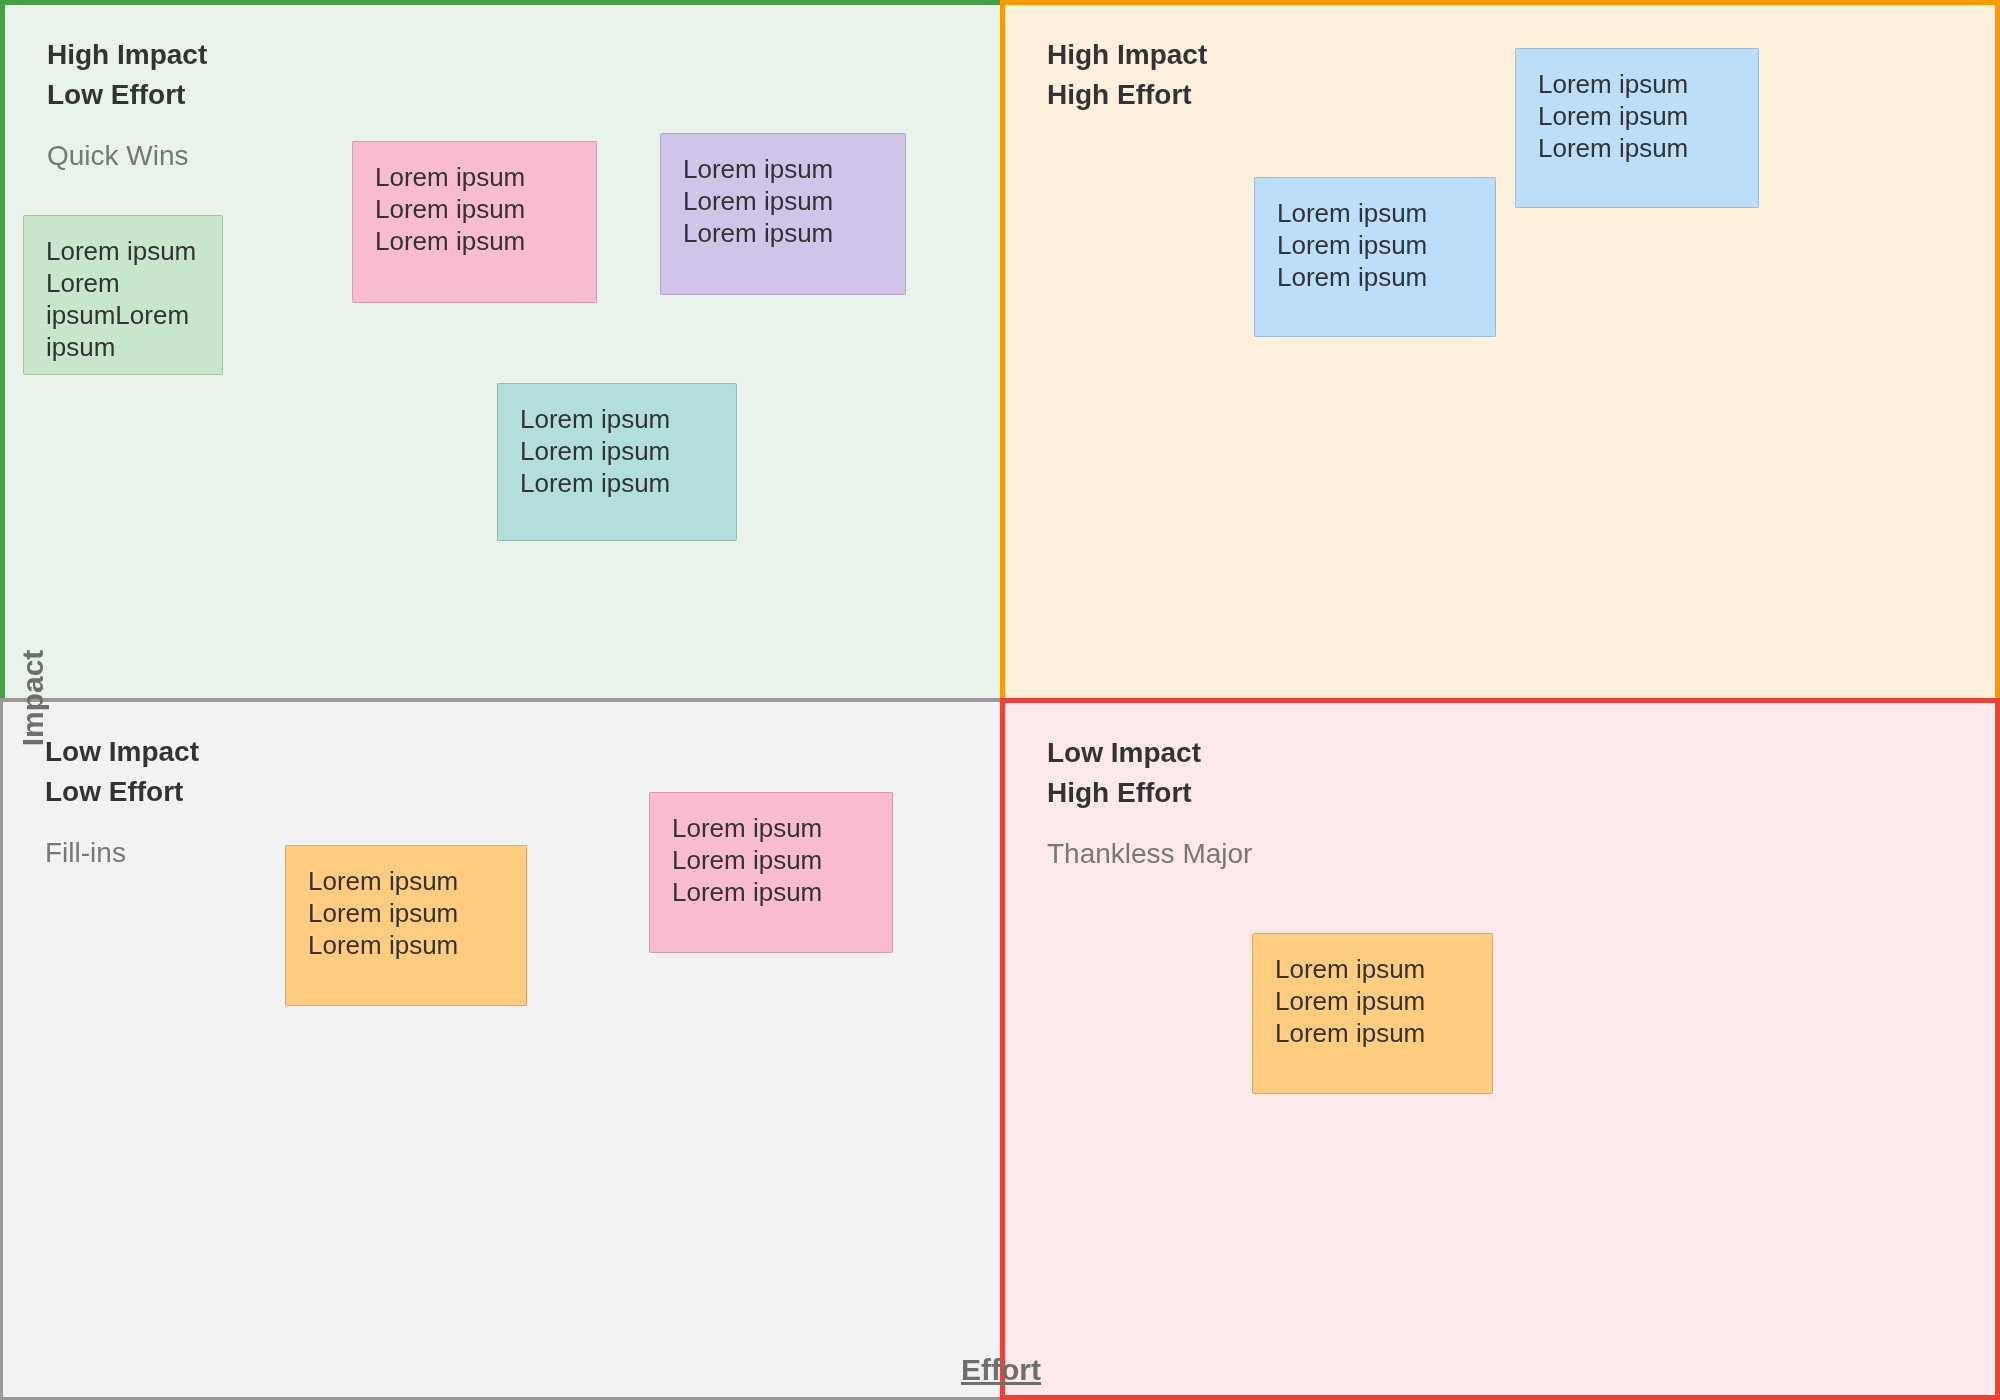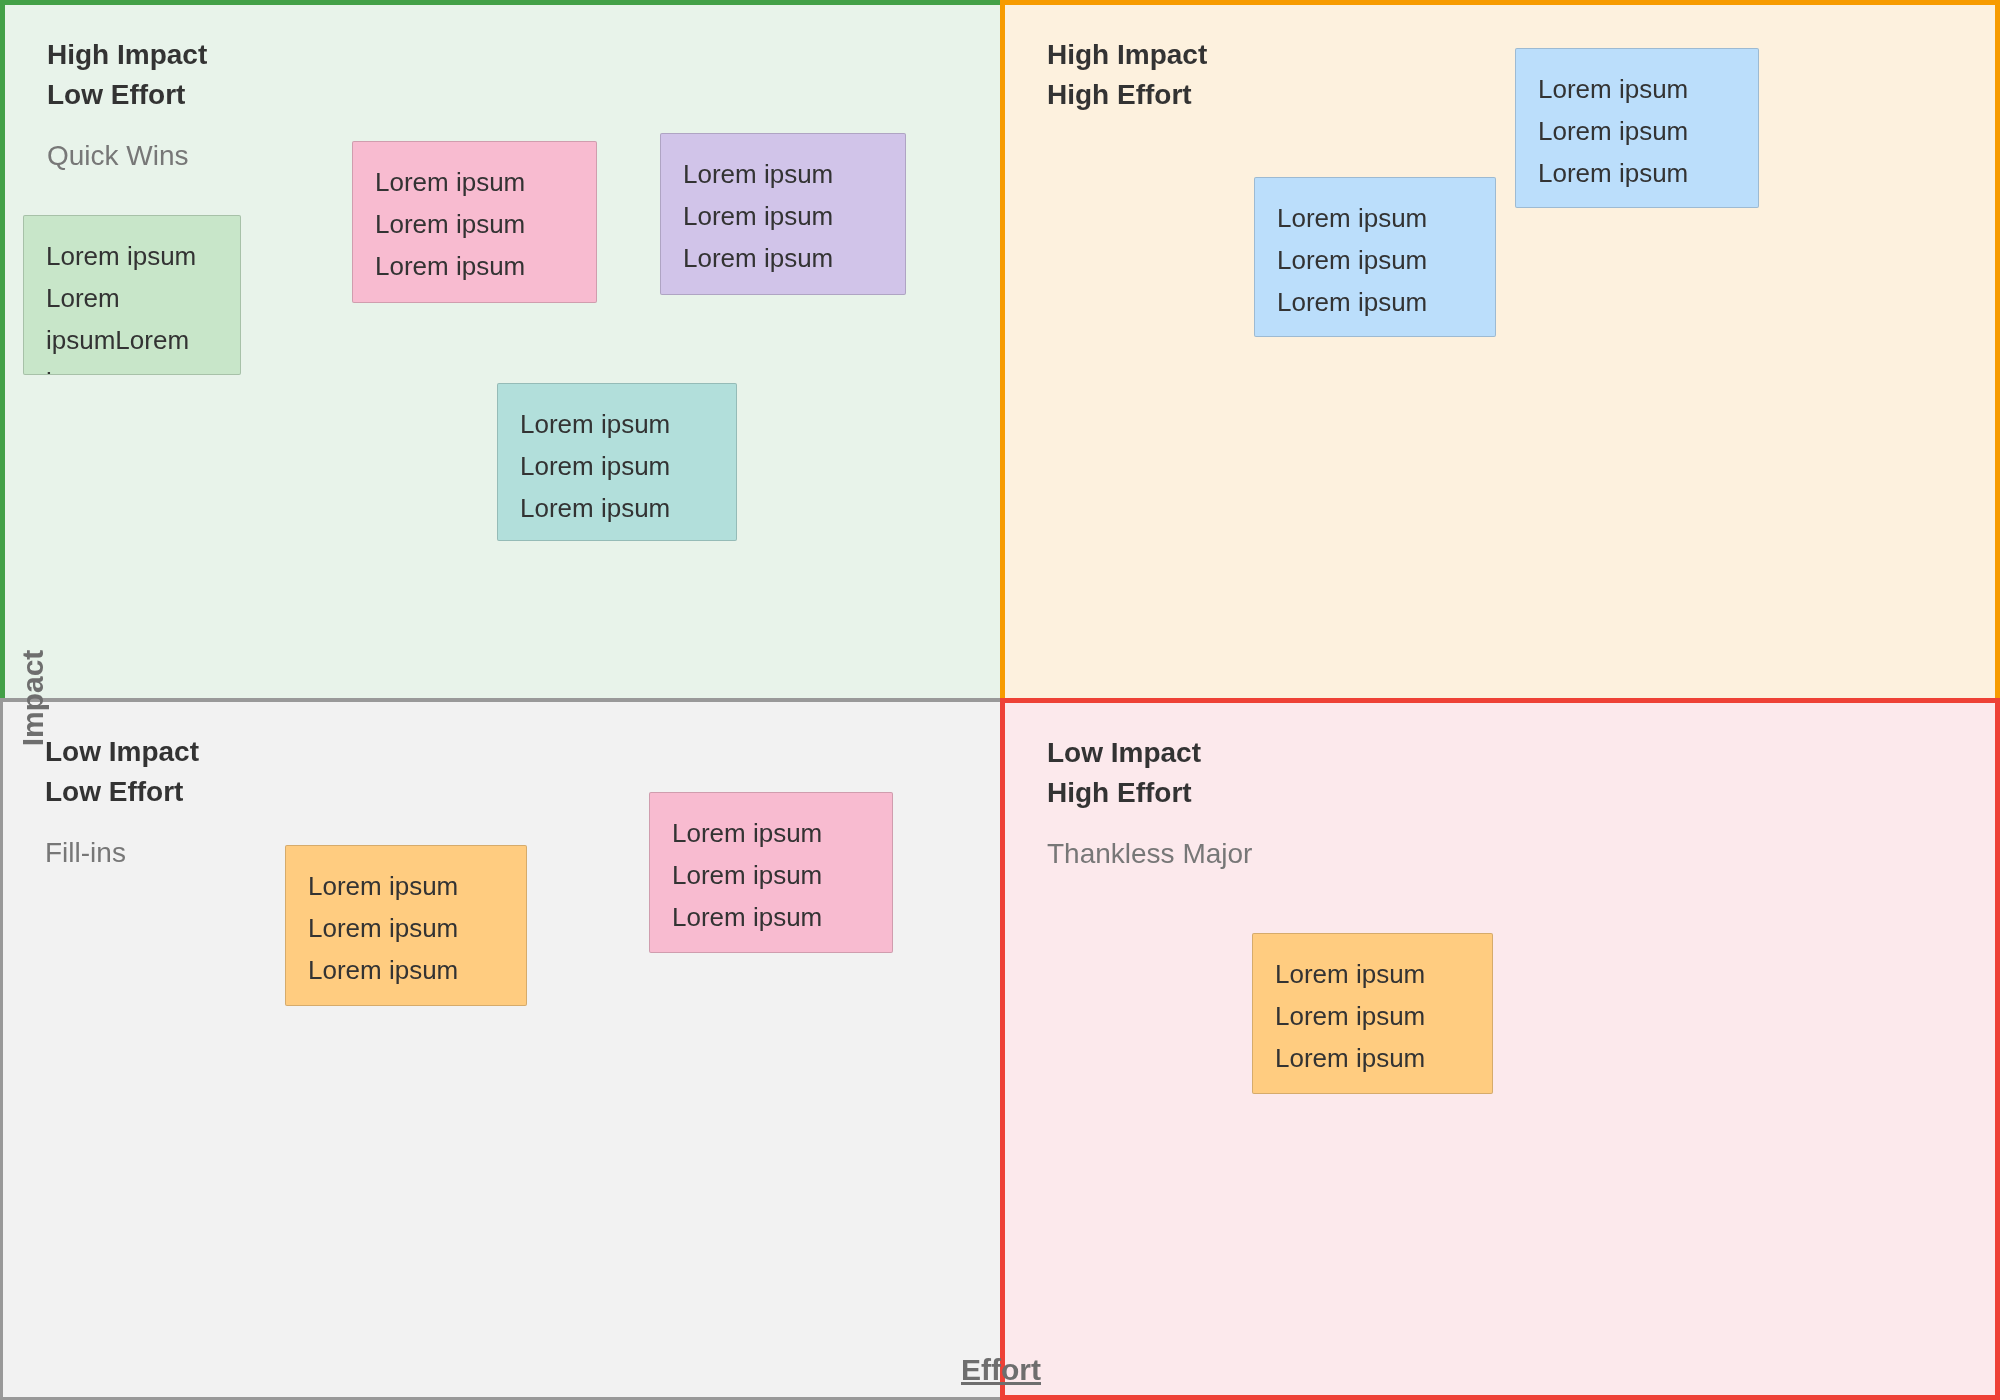--- a/index.html
+++ b/index.html
@@ -67,21 +67,21 @@
     position: absolute;
     box-sizing: border-box;
     border: 1px solid rgba(0, 0, 0, 0.16);
     border-radius: 2px;
     padding: 19px 22px 0 22px;
     overflow: hidden;
     cursor: default;
   }
   .note-text {
     font-size: 26px;
-    line-height: 42px;
+    line-height: 32px;
     color: #333333;
   }
 </style>
 </head>
 <body>
 
 <div class="matrix">
 
   <div class="quadrant q-tl" style="background: rgb(232, 243, 234); border-color: rgb(67, 160, 71);">
     <h2 class="q-title"><span>High Impact</span><br><span>Low Effort</span></h2>
@@ -96,21 +96,21 @@
     <h2 class="q-title"><span>Low Impact</span><br><span>Low Effort</span></h2>
     <div class="q-subtitle">Fill-ins</div>
   </div>
 
   <div class="quadrant q-br" style="background: rgb(252, 233, 236); border-color: rgb(238, 65, 54);">
     <h2 class="q-title"><span>Low Impact</span><br><span>High Effort</span></h2>
     <div class="q-subtitle">Thankless Major</div>
   </div>
 
   <div class="notes-layer">
-      <div class="note" style="left: 23px; top: 215px; width: 218px; height: 160px; background: rgb(200, 230, 201);">
+      <div class="note" style="left: 23px; top: 215px; width: 200px; height: 160px; background: rgb(200, 230, 201);">
         <div class="note-text">Lorem ipsum Lorem ipsumLorem ipsum</div>
       </div>
       <div class="note" style="left: 352px; top: 141px; width: 245px; height: 162px; background: rgb(248, 187, 208);">
         <div class="note-text">Lorem ipsum Lorem ipsum Lorem ipsum</div>
       </div>
       <div class="note" style="left: 660px; top: 133px; width: 246px; height: 162px; background: rgb(209, 196, 233);">
         <div class="note-text">Lorem ipsum Lorem ipsum Lorem ipsum</div>
       </div>
       <div class="note" style="left: 497px; top: 383px; width: 240px; height: 158px; background: rgb(178, 223, 219);">
         <div class="note-text">Lorem ipsum Lorem ipsum Lorem ipsum</div>

